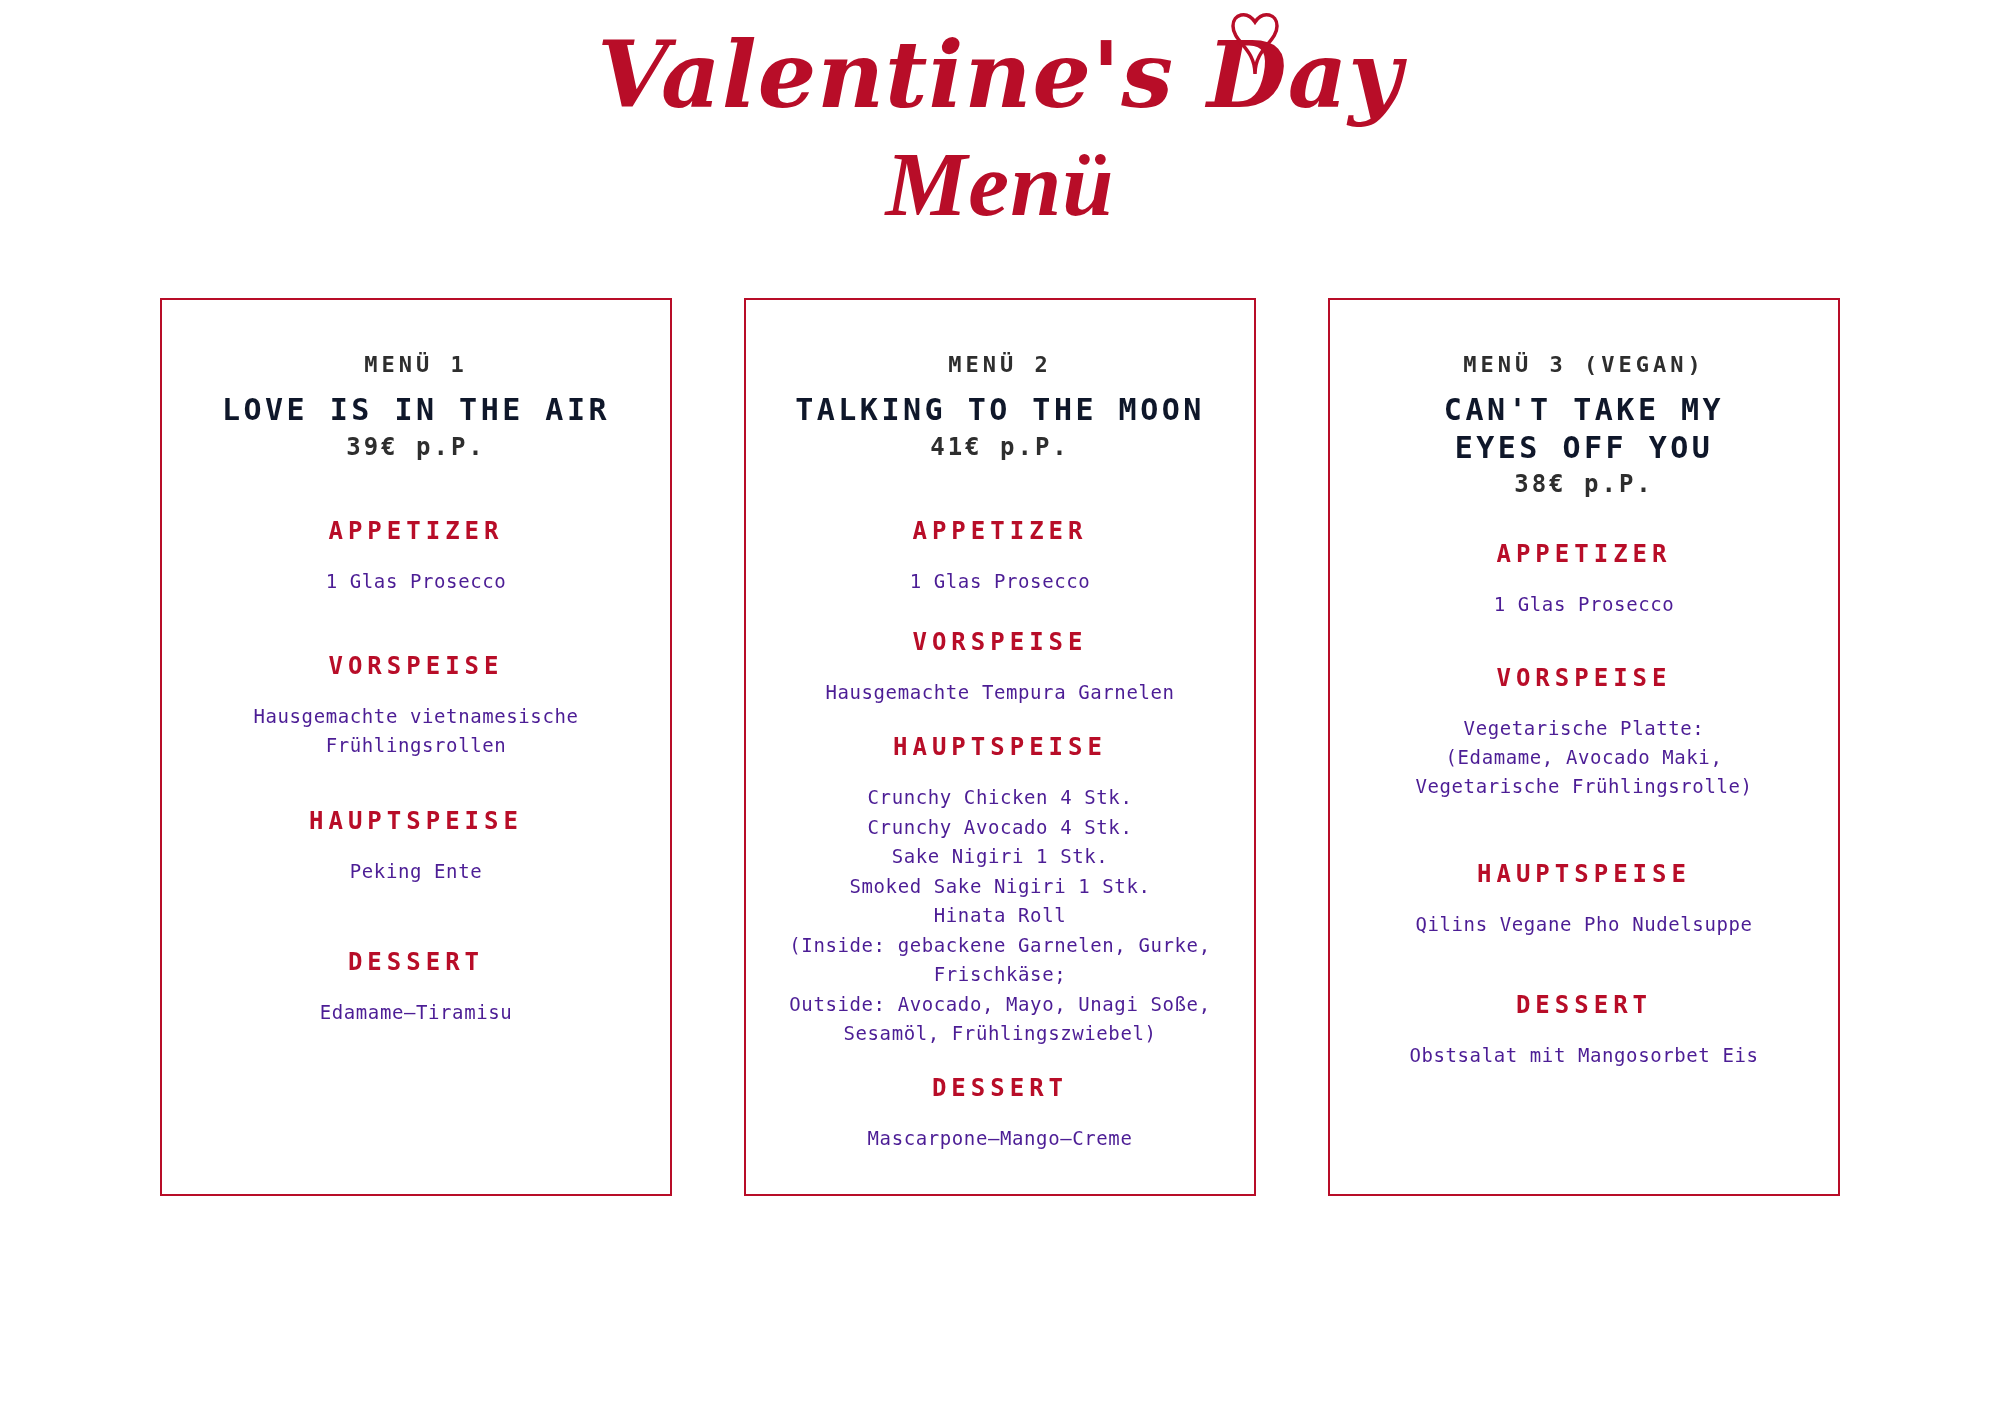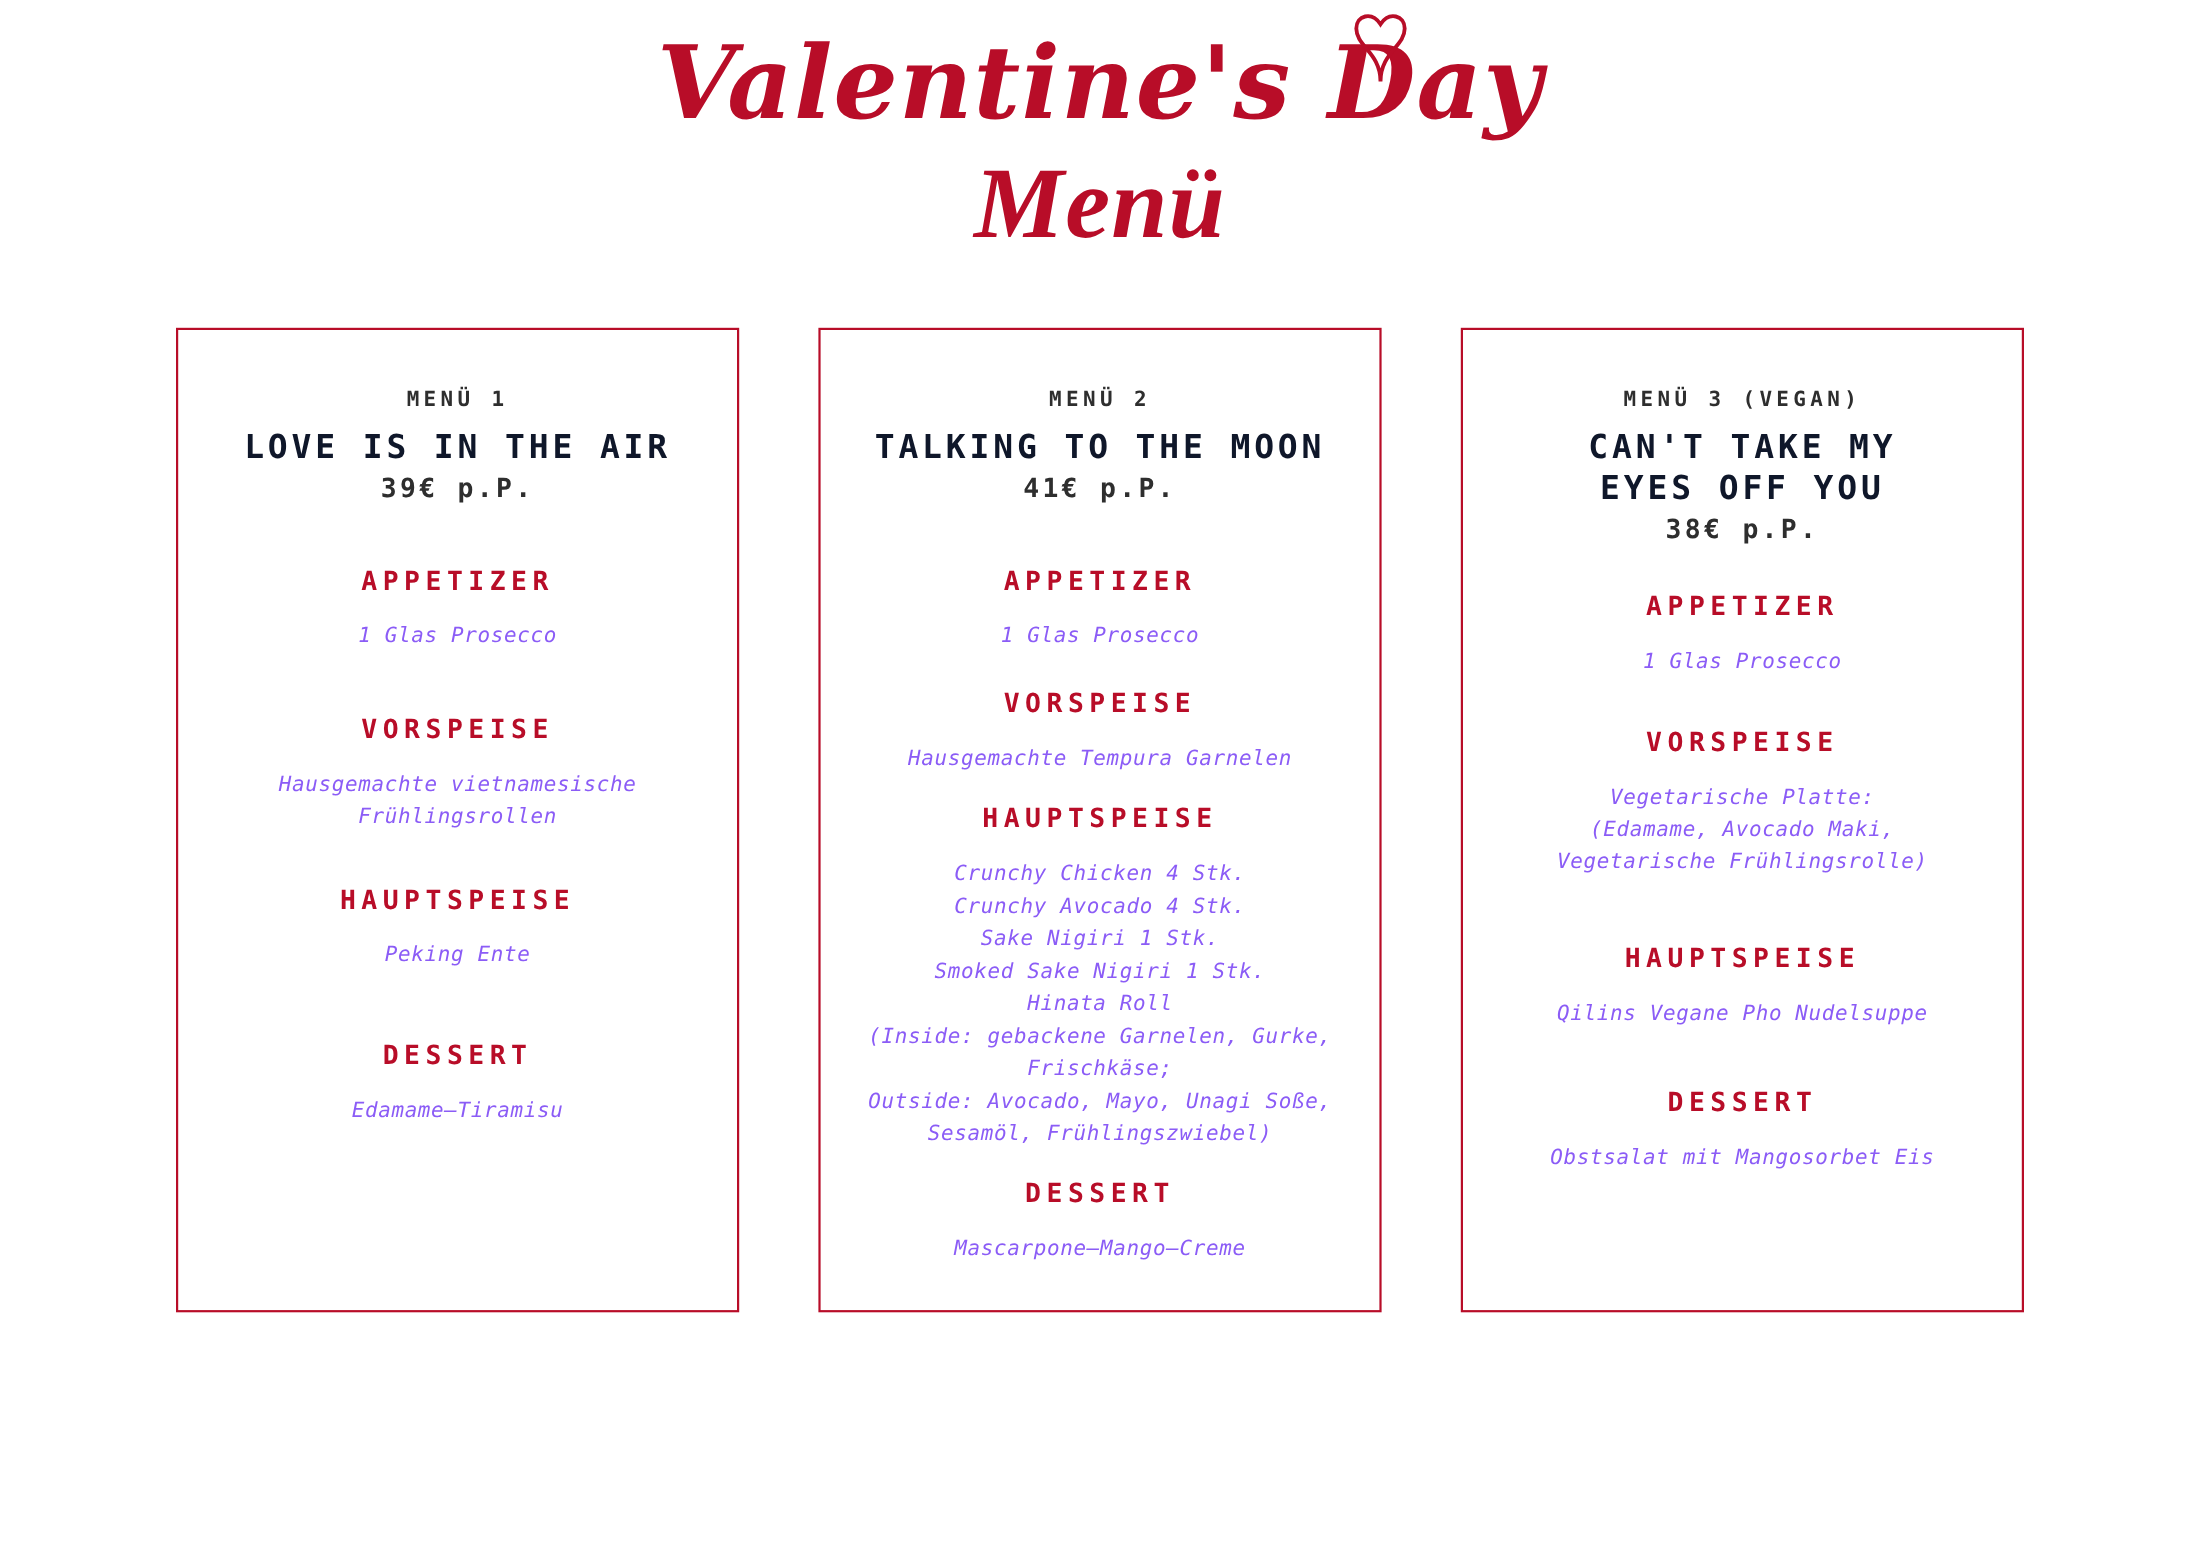--- a/index.html
+++ b/index.html
@@ -64,21 +64,21 @@
     border: 2px solid #b80d28;
     box-sizing: border-box;
     padding: 52px 34px 40px 34px;
     text-align: center;
     background: #fff;
   }
 
   .menu-no {
     color: #2e2e2e;
     font-weight: bold;
-    font-size: 19px;
+    font-size: 22px;
     letter-spacing: 4px;
     margin-bottom: 14px;
   }
   .menu-name {
     color: #0f172a;
     font-weight: bold;
     font-size: 30px;
     letter-spacing: 3.5px;
     line-height: 1.25;
   }
@@ -94,26 +94,25 @@
     margin-top: 42px;
   }
   .section-title {
     color: #b80d28;
     font-weight: bold;
     font-size: 24px;
     letter-spacing: 5px;
     margin-bottom: 22px;
   }
   .section-body {
-    color: #8b5cf6;
+    color: #4c1d95;
     font-size: 19px;
     line-height: 1.55;
     letter-spacing: 0.6px;
     white-space: pre-line;
-    font-style: italic;
   }
 
   
   .card-1 .sec-appetizer { margin-top: 56px; }
   .card-1 .sec-vorspeise { margin-top: 56px; }
   .card-1 .sec-hauptspeise { margin-top: 46px; }
   .card-1 .sec-dessert { margin-top: 62px; }
 
   .card-2 .sec-appetizer { margin-top: 56px; }
   .card-2 .sec-vorspeise { margin-top: 32px; }

